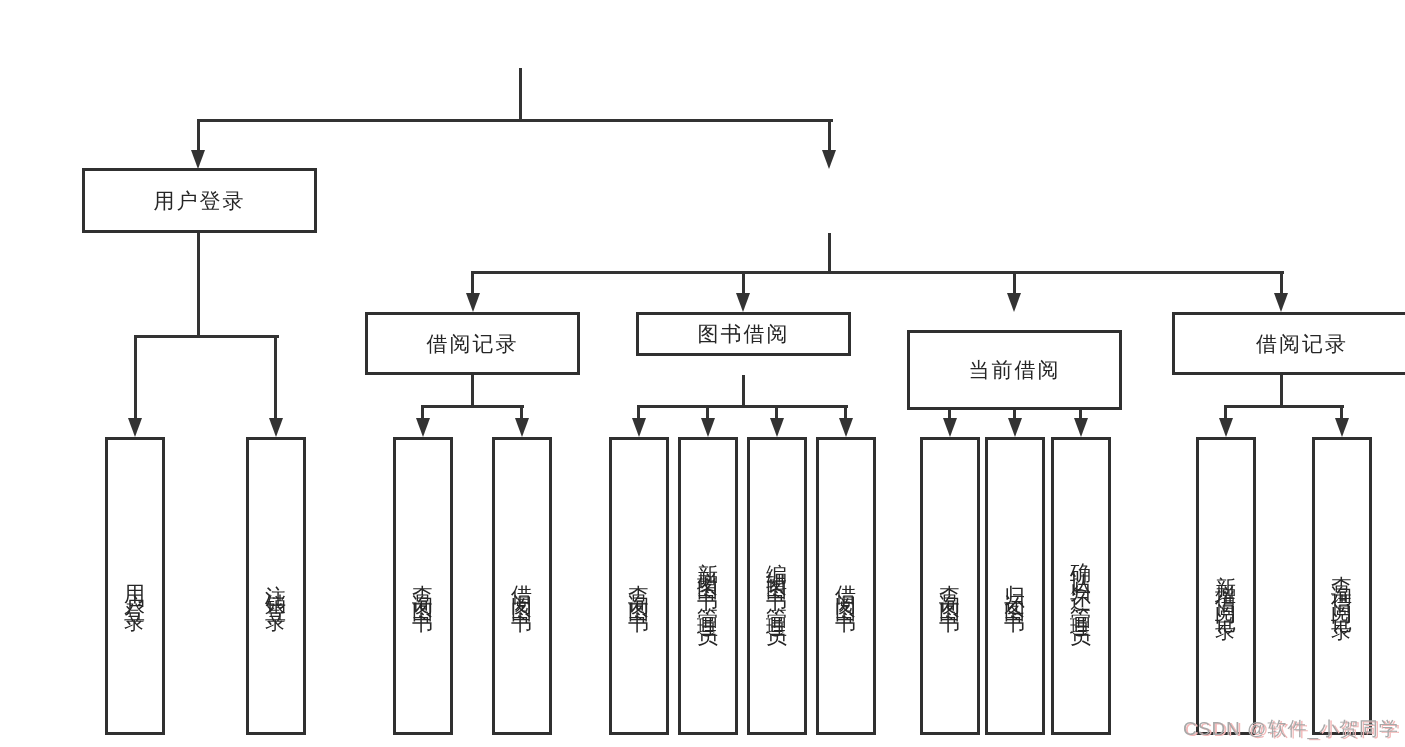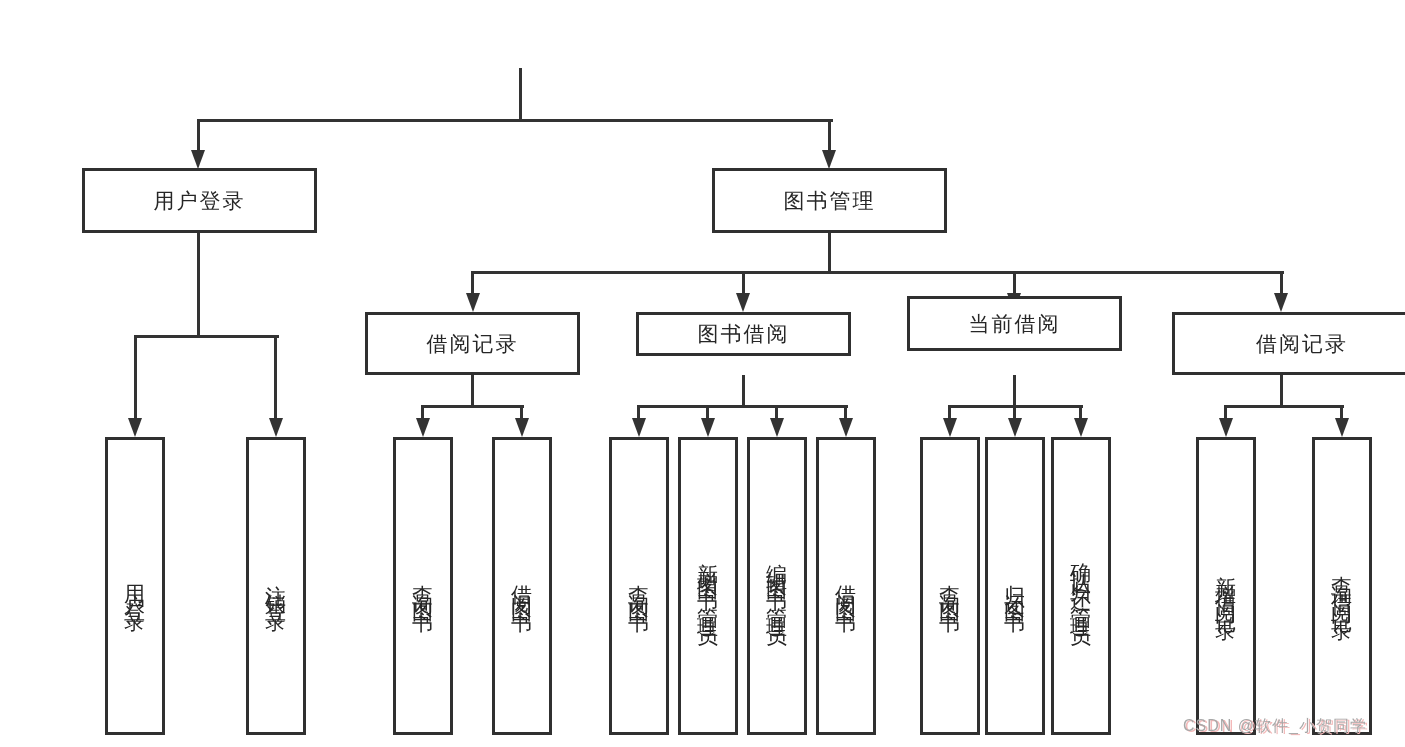--- a/index.html
+++ b/index.html
@@ -19,21 +19,21 @@
     letter-spacing:9px;line-height:1.1;
   }
   .line{position:absolute;background:#333333;}
   .arrow{
     position:absolute;width:0;height:0;
     border-left:7px solid transparent;border-right:7px solid transparent;
     border-top:19px solid #333333;
   }
   .watermark{
     position:absolute;left:1183px;top:716px;
-    font-size:16px;color:#a8a8a8;letter-spacing:1px;white-space:nowrap;
+    font-size:19px;color:#a8a8a8;letter-spacing:1px;white-space:nowrap;
     text-shadow:2px 1px 0 #f3b8b8;
   }
 </style>
 </head>
 <body>
 
 <div class="canvas">
 
   <div class="line" style="left:519px;top:68px;width:3px;height:54px"></div>
   <div class="line" style="left:197px;top:119px;width:636px;height:3px"></div>
@@ -91,31 +91,28 @@
   <div class="line" style="left:1225px;top:405px;width:119px;height:3px"></div>
   <div class="line" style="left:1224px;top:405px;width:3px;height:14px"></div>
   <div class="line" style="left:1340px;top:405px;width:3px;height:14px"></div>
   <div class="arrow" style="left:1219px;top:418px"></div>
   <div class="arrow" style="left:1335px;top:418px"></div>
 
 
   <div class="node h" style="left:82px;top:168px;width:235px;height:65px">
     <span>用户登录</span>
   </div>
-  <div class="node h" style="left:712px;top:168px;width:235px;height:65px">
-    <span>图书管理</span>
-  </div>
 
   <div class="node h" style="left:365px;top:312px;width:215px;height:63px">
     <span>借阅记录</span>
   </div>
   <div class="node h" style="left:636px;top:312px;width:215px;height:44px">
     <span>图书借阅</span>
   </div>
-  <div class="node h" style="left:907px;top:296px;width:215px;height:55px">
+  <div class="node h" style="left:907px;top:330px;width:215px;height:80px">
     <span>当前借阅</span>
   </div>
   <div class="node h" style="left:1172px;top:312px;width:260px;height:63px">
     <span>借阅记录</span>
   </div>
 
   <div class="node v" style="left:105px;top:437px;width:60px;height:298px">
     <span>用户登录</span>
   </div>
   <div class="node v" style="left:246px;top:437px;width:60px;height:298px">

